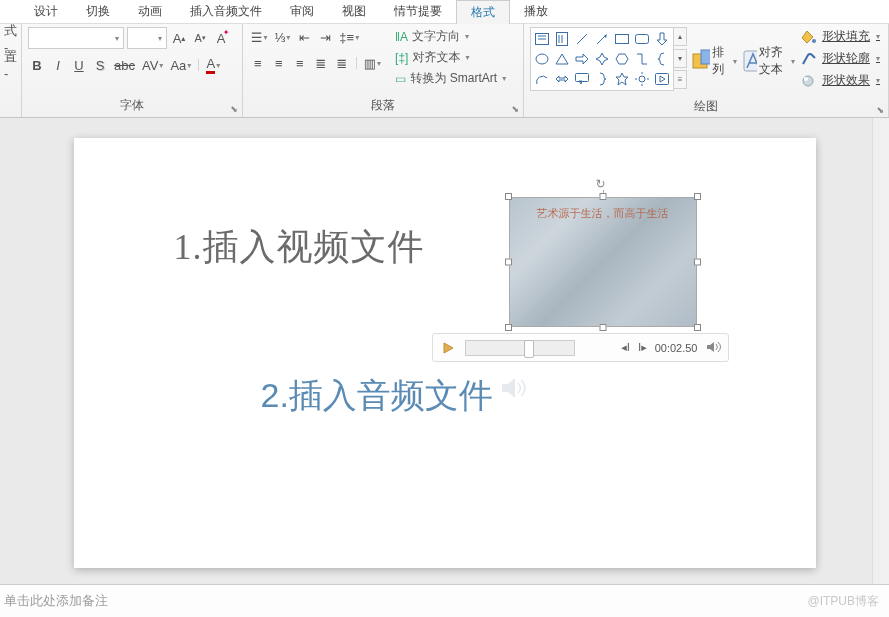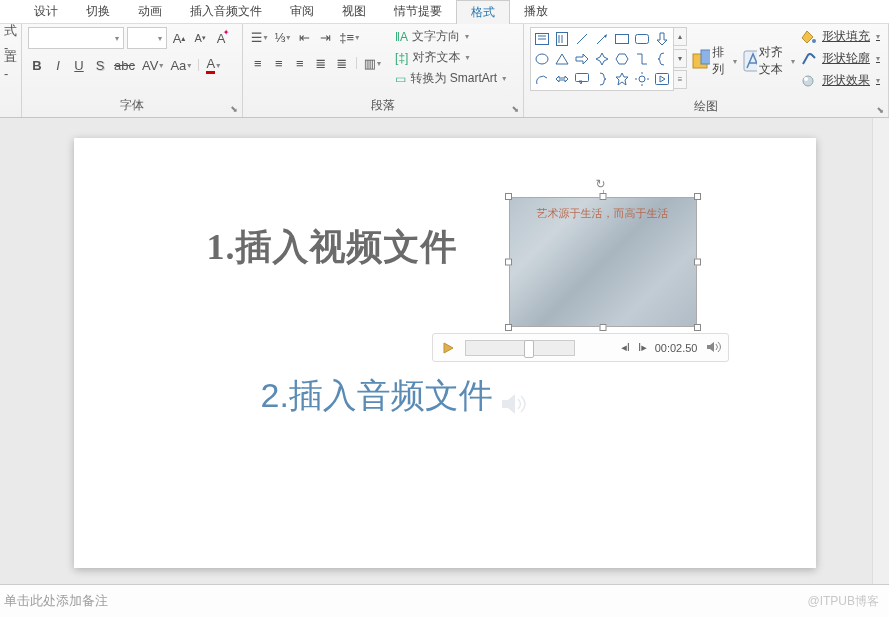--- a/index.html
+++ b/index.html
@@ -34,22 +34,22 @@
 
 .big-btn { display: flex; flex-direction: row; align-items: center; justify-content: center; width: 46px; height: 68px; cursor: pointer; border-radius: 2px; font-size: 12px; color: #444; gap: 2px; }
 
 .shape-opts { display: flex; flex-direction: column; gap: 3px; }
 .shape-opt { display: flex; align-items: center; gap: 5px; font-size: 12px; color: #444; cursor: pointer; padding: 1px 2px; white-space: nowrap; text-decoration: underline; }
 
 .workspace { position: absolute; top: 118px; left: 0; right: 0; bottom: 33px; background: #eaeaea; display: flex; justify-content: center; padding-top: 20px; }
 .scrollbar-v { position: absolute; right: 0; top: 118px; bottom: 33px; width: 17px; background: #f0f0f0; border-left: 1px solid #ddd; }
 .slide { width: 742px; height: 430px; background: #fff; box-shadow: 0 2px 8px rgba(0,0,0,0.25); position: relative; }
 
-.title1 { position: absolute; left: 100px; top: 85px; font-size: 36px; font-family: "SimSun", serif; color: #6b6b6b; font-weight: 700; letter-spacing: 1px; margin-left: 33px; }
-.title2 { position: absolute; left: 187px; top: 235px; font-size: 34px; font-family: "SimSun", serif; color: #5a8bb5; font-weight: 300; display: flex; align-items: flex-end; gap: 6px; }
+.title1 { position: absolute; left: 100px; top: 85px; font-size: 36px; font-family: "SimSun", serif; color: #6b6b6b; font-weight: 400; letter-spacing: 1px; }
+.title2 { position: absolute; left: 187px; top: 235px; font-size: 34px; font-family: "SimSun", serif; color: #5a8bb5; font-weight: 300; display: flex; align-items: flex-start; gap: 6px; }
 .speaker-ico { width: 30px; height: 30px; opacity: 0.35; }
 
 .video-obj { position: absolute; left: 435px; top: 59px; width: 188px; height: 130px; }
 .rotate-handle { position: absolute; top: -20px; left: 50%; transform: translateX(-50%); width: 14px; height: 14px; font-size: 12px; color: #888; }
 .rotate-stem { position: absolute; top: -7px; left: 50%; width: 1px; height: 7px; background: #aaa; }
 .video-frame { width: 100%; height: 100%; border: 1px solid #aaa; background: linear-gradient(135deg,#b8c4cd 0%,#cdd6dc 25%,#a8b5bf 50%,#c2ccd4 75%,#b0bcc6 100%); position: relative; overflow: hidden; }
 .video-text { position: absolute; top: 8px; left: 0; right: 0; text-align: center; font-size: 11px; color: #b85a3a; font-family: Liberation Sans, sans-serif; opacity: 0.85; }
 .handle { position: absolute; width: 7px; height: 7px; background: #fff; border: 1px solid #888; }
 .h-tl{top:-4px;left:-4px} .h-tr{top:-4px;right:-4px} .h-bl{bottom:-4px;left:-4px} .h-br{bottom:-4px;right:-4px}
 .h-t{top:-4px;left:50%;transform:translateX(-50%)} .h-b{bottom:-4px;left:50%;transform:translateX(-50%)}

